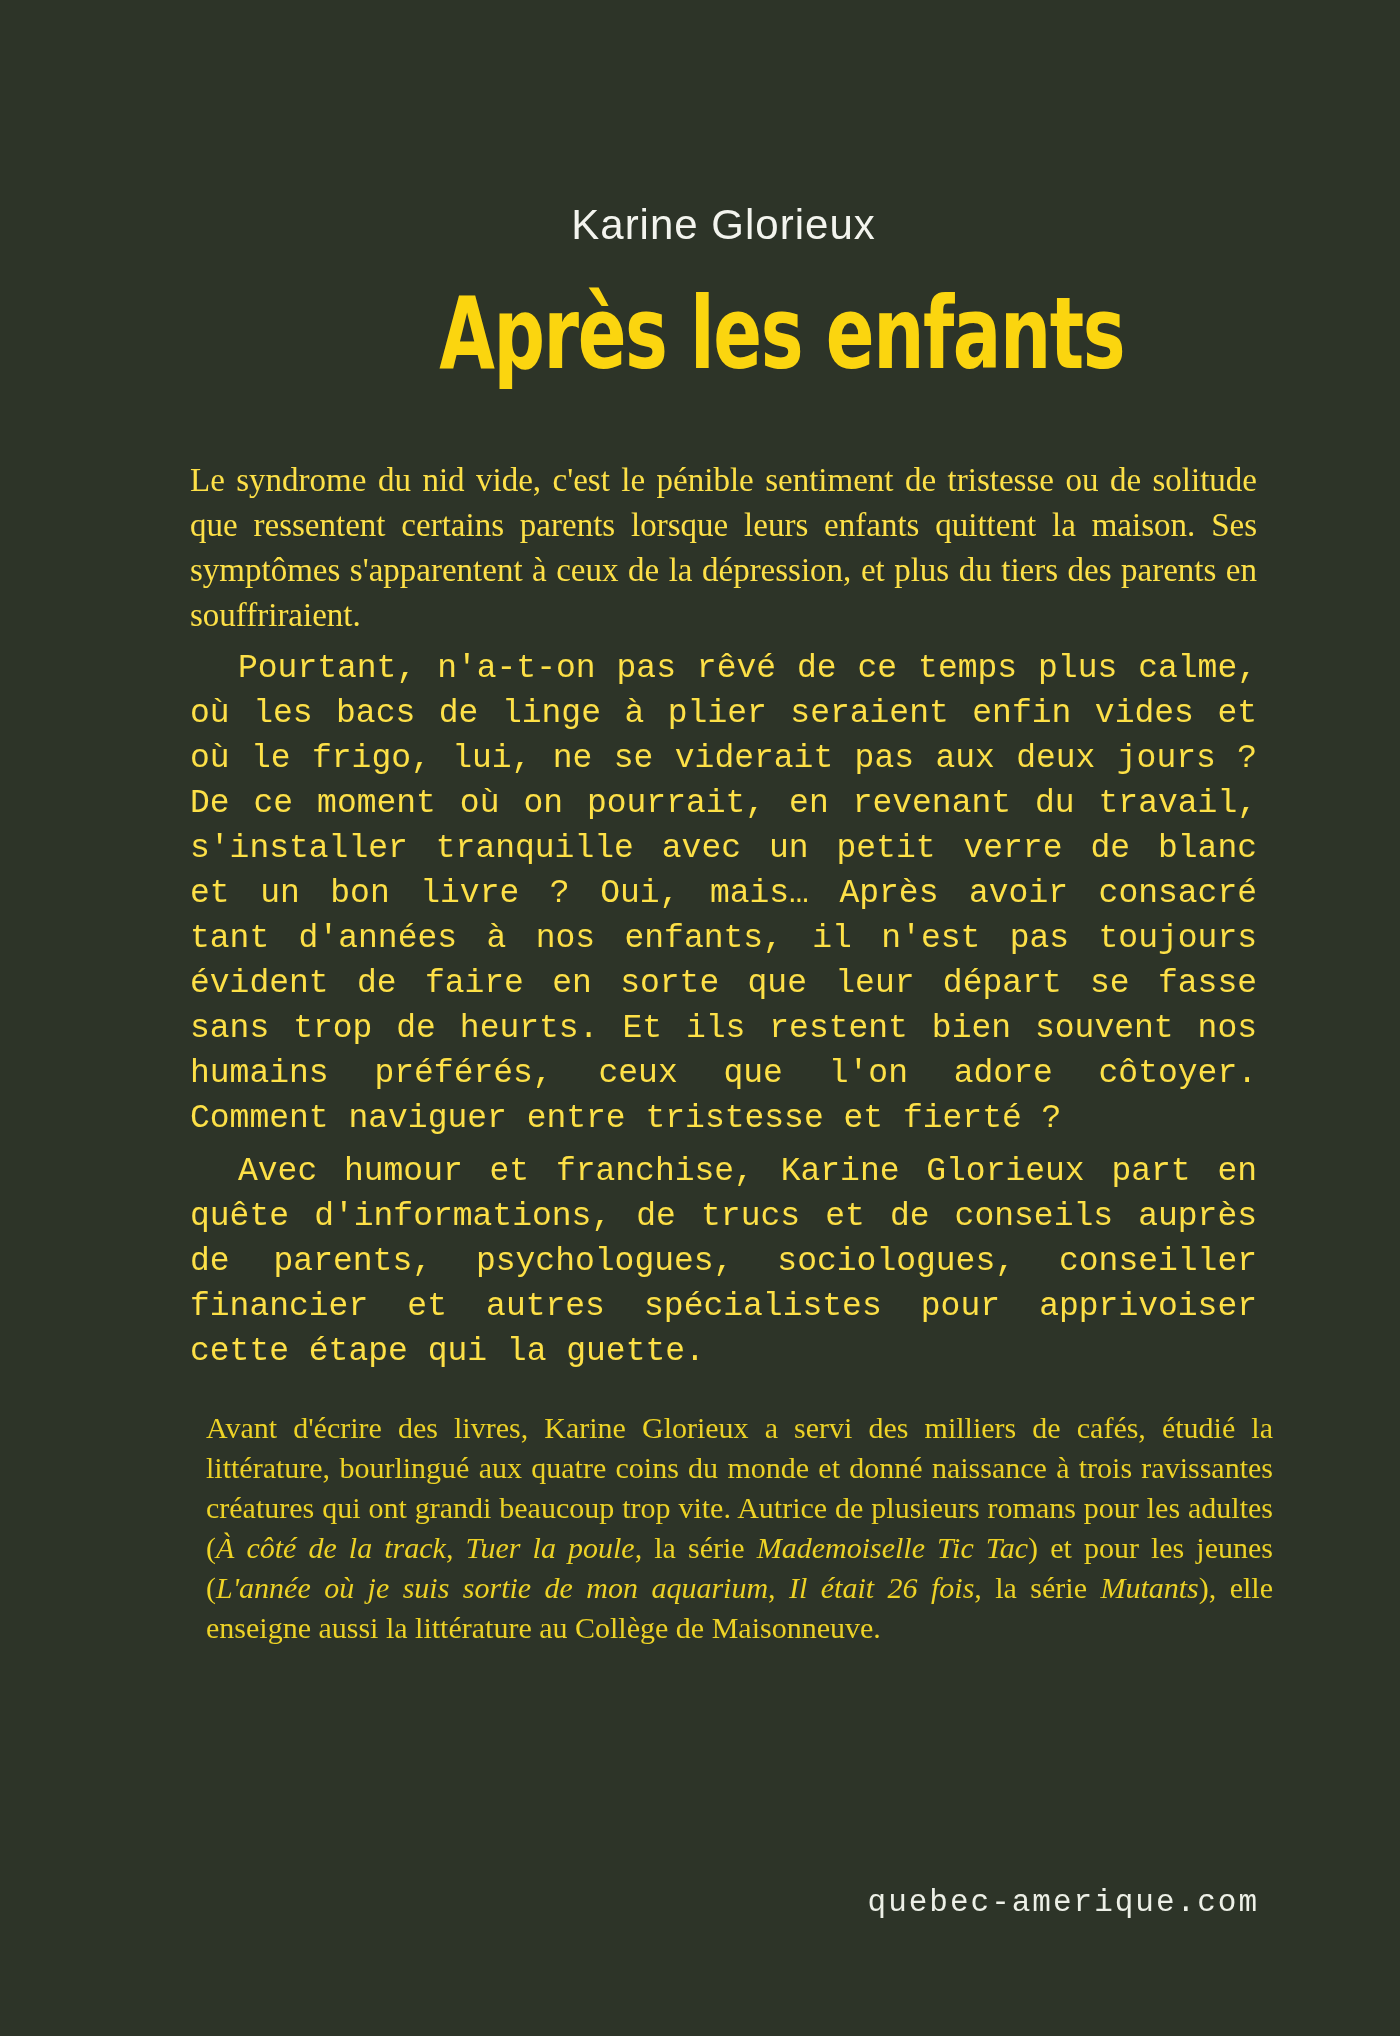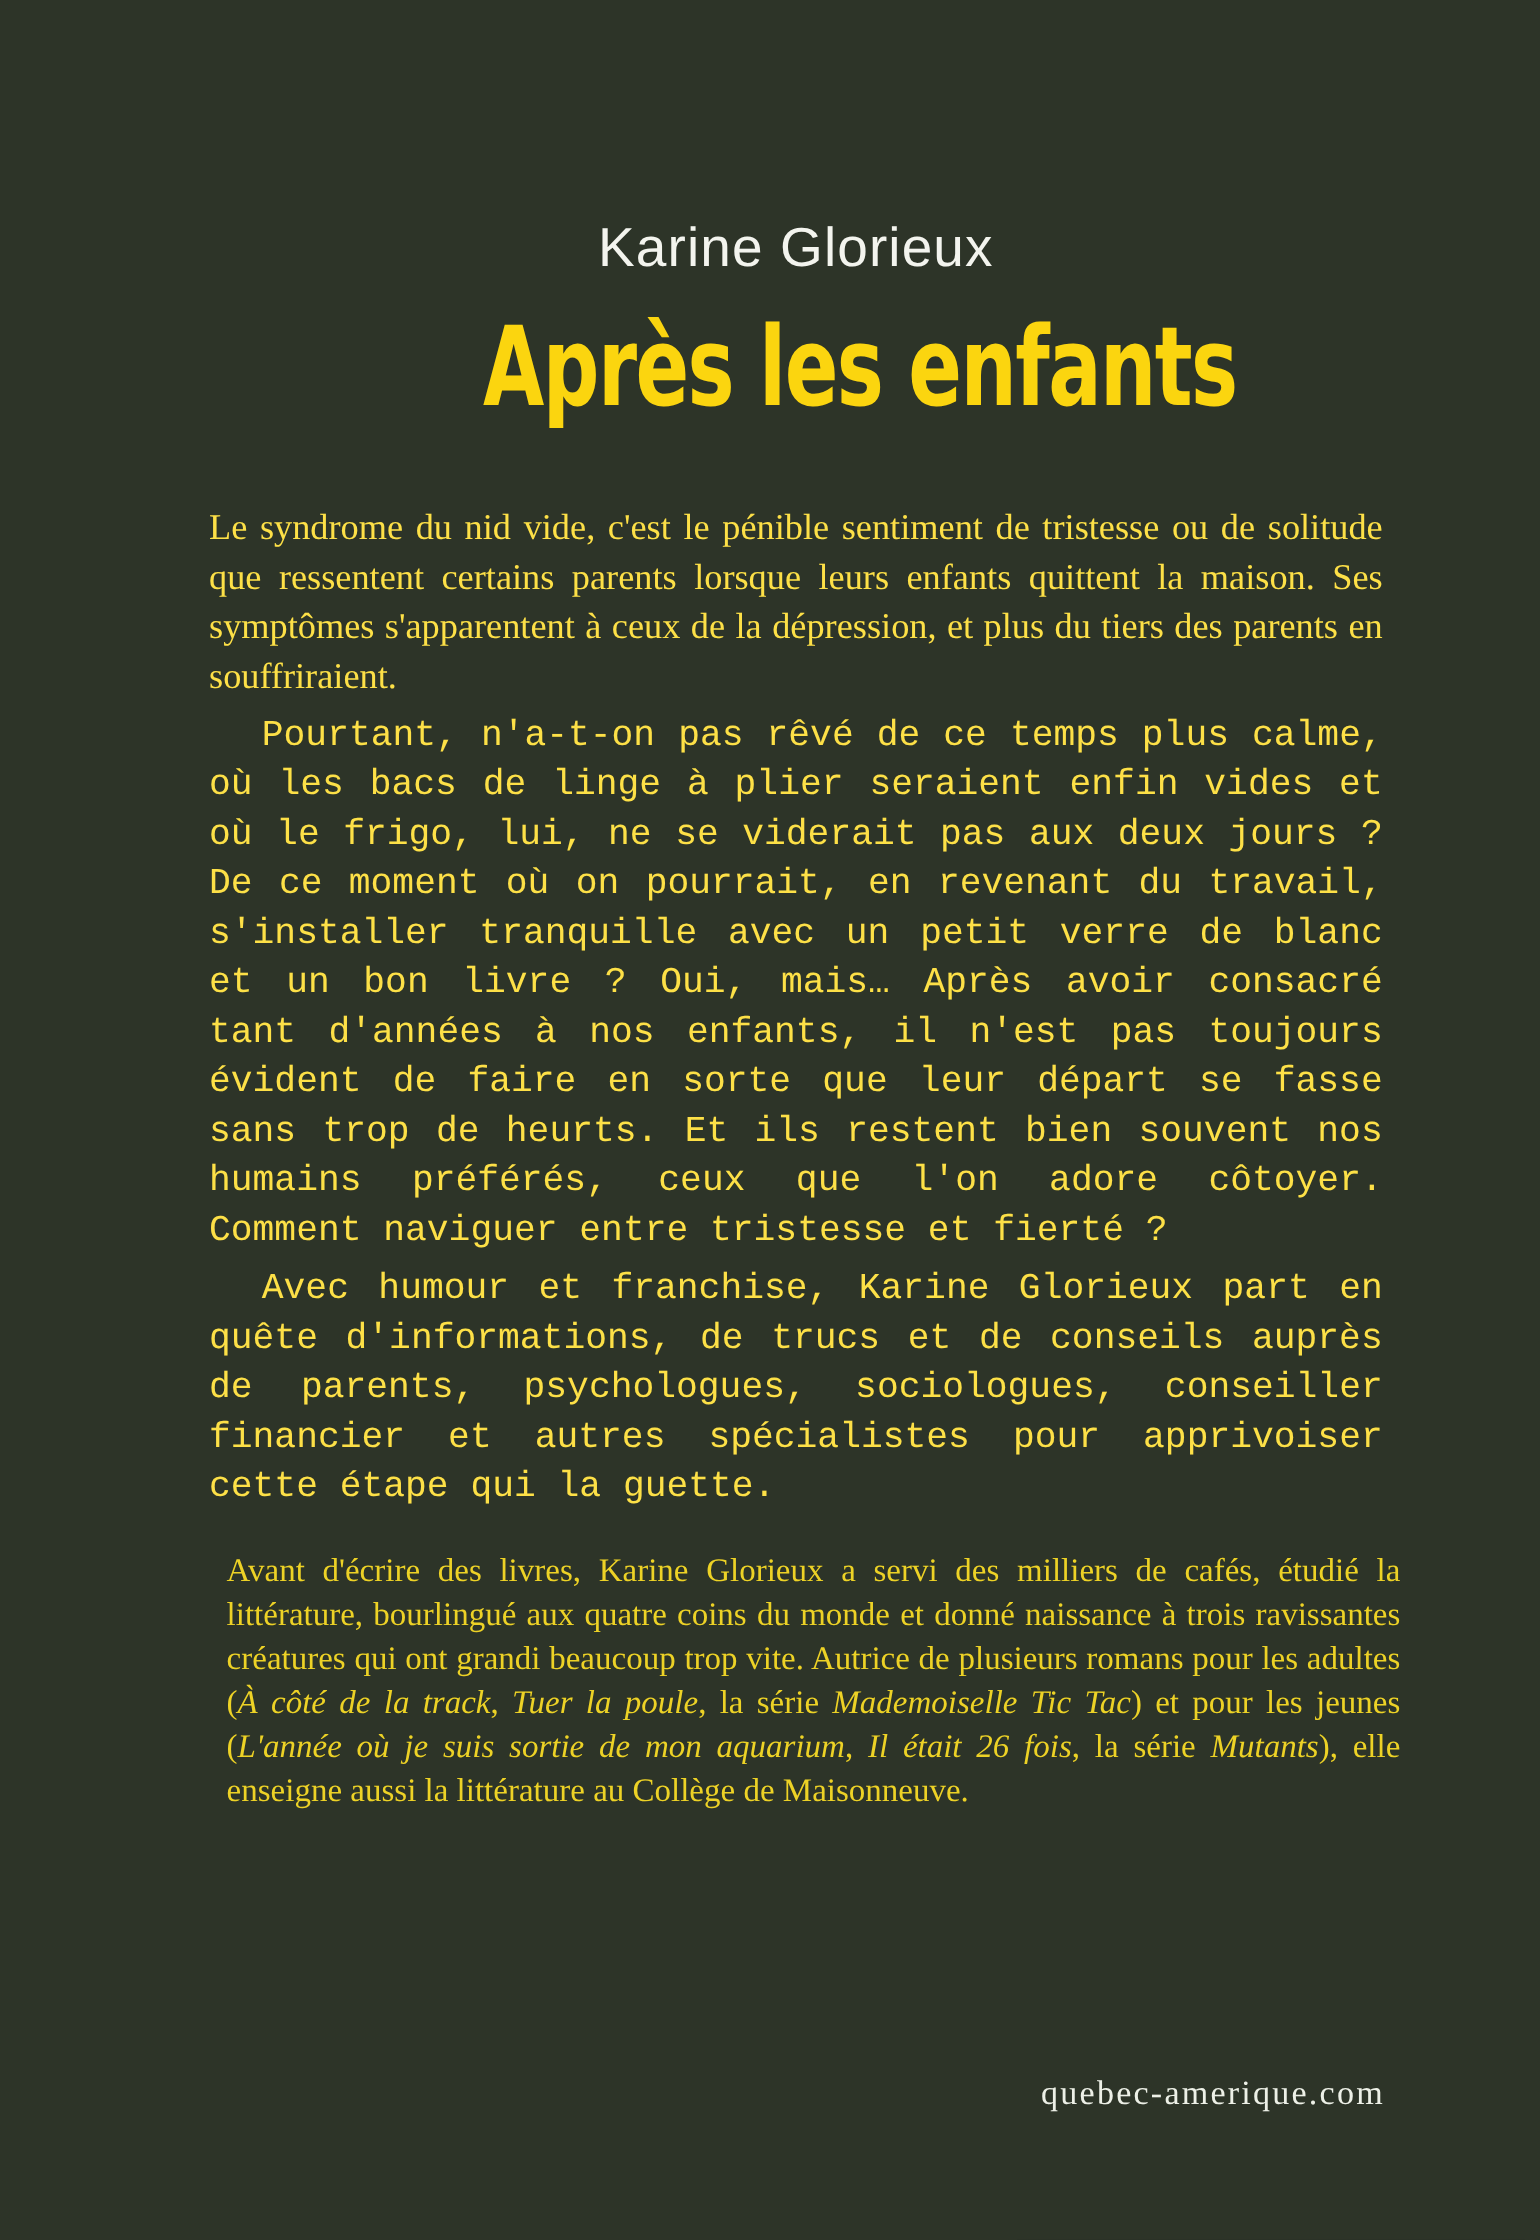--- a/index.html
+++ b/index.html
@@ -16,21 +16,21 @@
     font-family: "Liberation Serif", serif;
   }
   .author {
     position: absolute;
     top: 196px;
     left: 190px;
     width: 1067px;
     text-align: center;
     font-family: "Liberation Sans", sans-serif;
     font-weight: 400;
-    font-size: 50px;
+    font-size: 42px;
     letter-spacing: 1px;
     color: #f3f4ee;
     line-height: 58px;
   }
   .title {
     position: absolute;
     top: 278px;
     left: 190px;
     width: 1067px;
     text-align: right;
@@ -82,21 +82,21 @@
     margin-left: 16px;
     -webkit-hyphens: auto;
   }
   .bio em {
     font-style: italic;
   }
   .website {
     position: absolute;
     top: 1885px;
     right: 141px;
-    font-family: Liberation Serif, serif;
+    font-family: Liberation Mono, monospace;
     font-weight: 300;
     font-size: 31px;
     letter-spacing: 2px;
     color: #edf0e7;
     margin-left: 10px;
   }
 </style>
 </head>
 <body>
 

